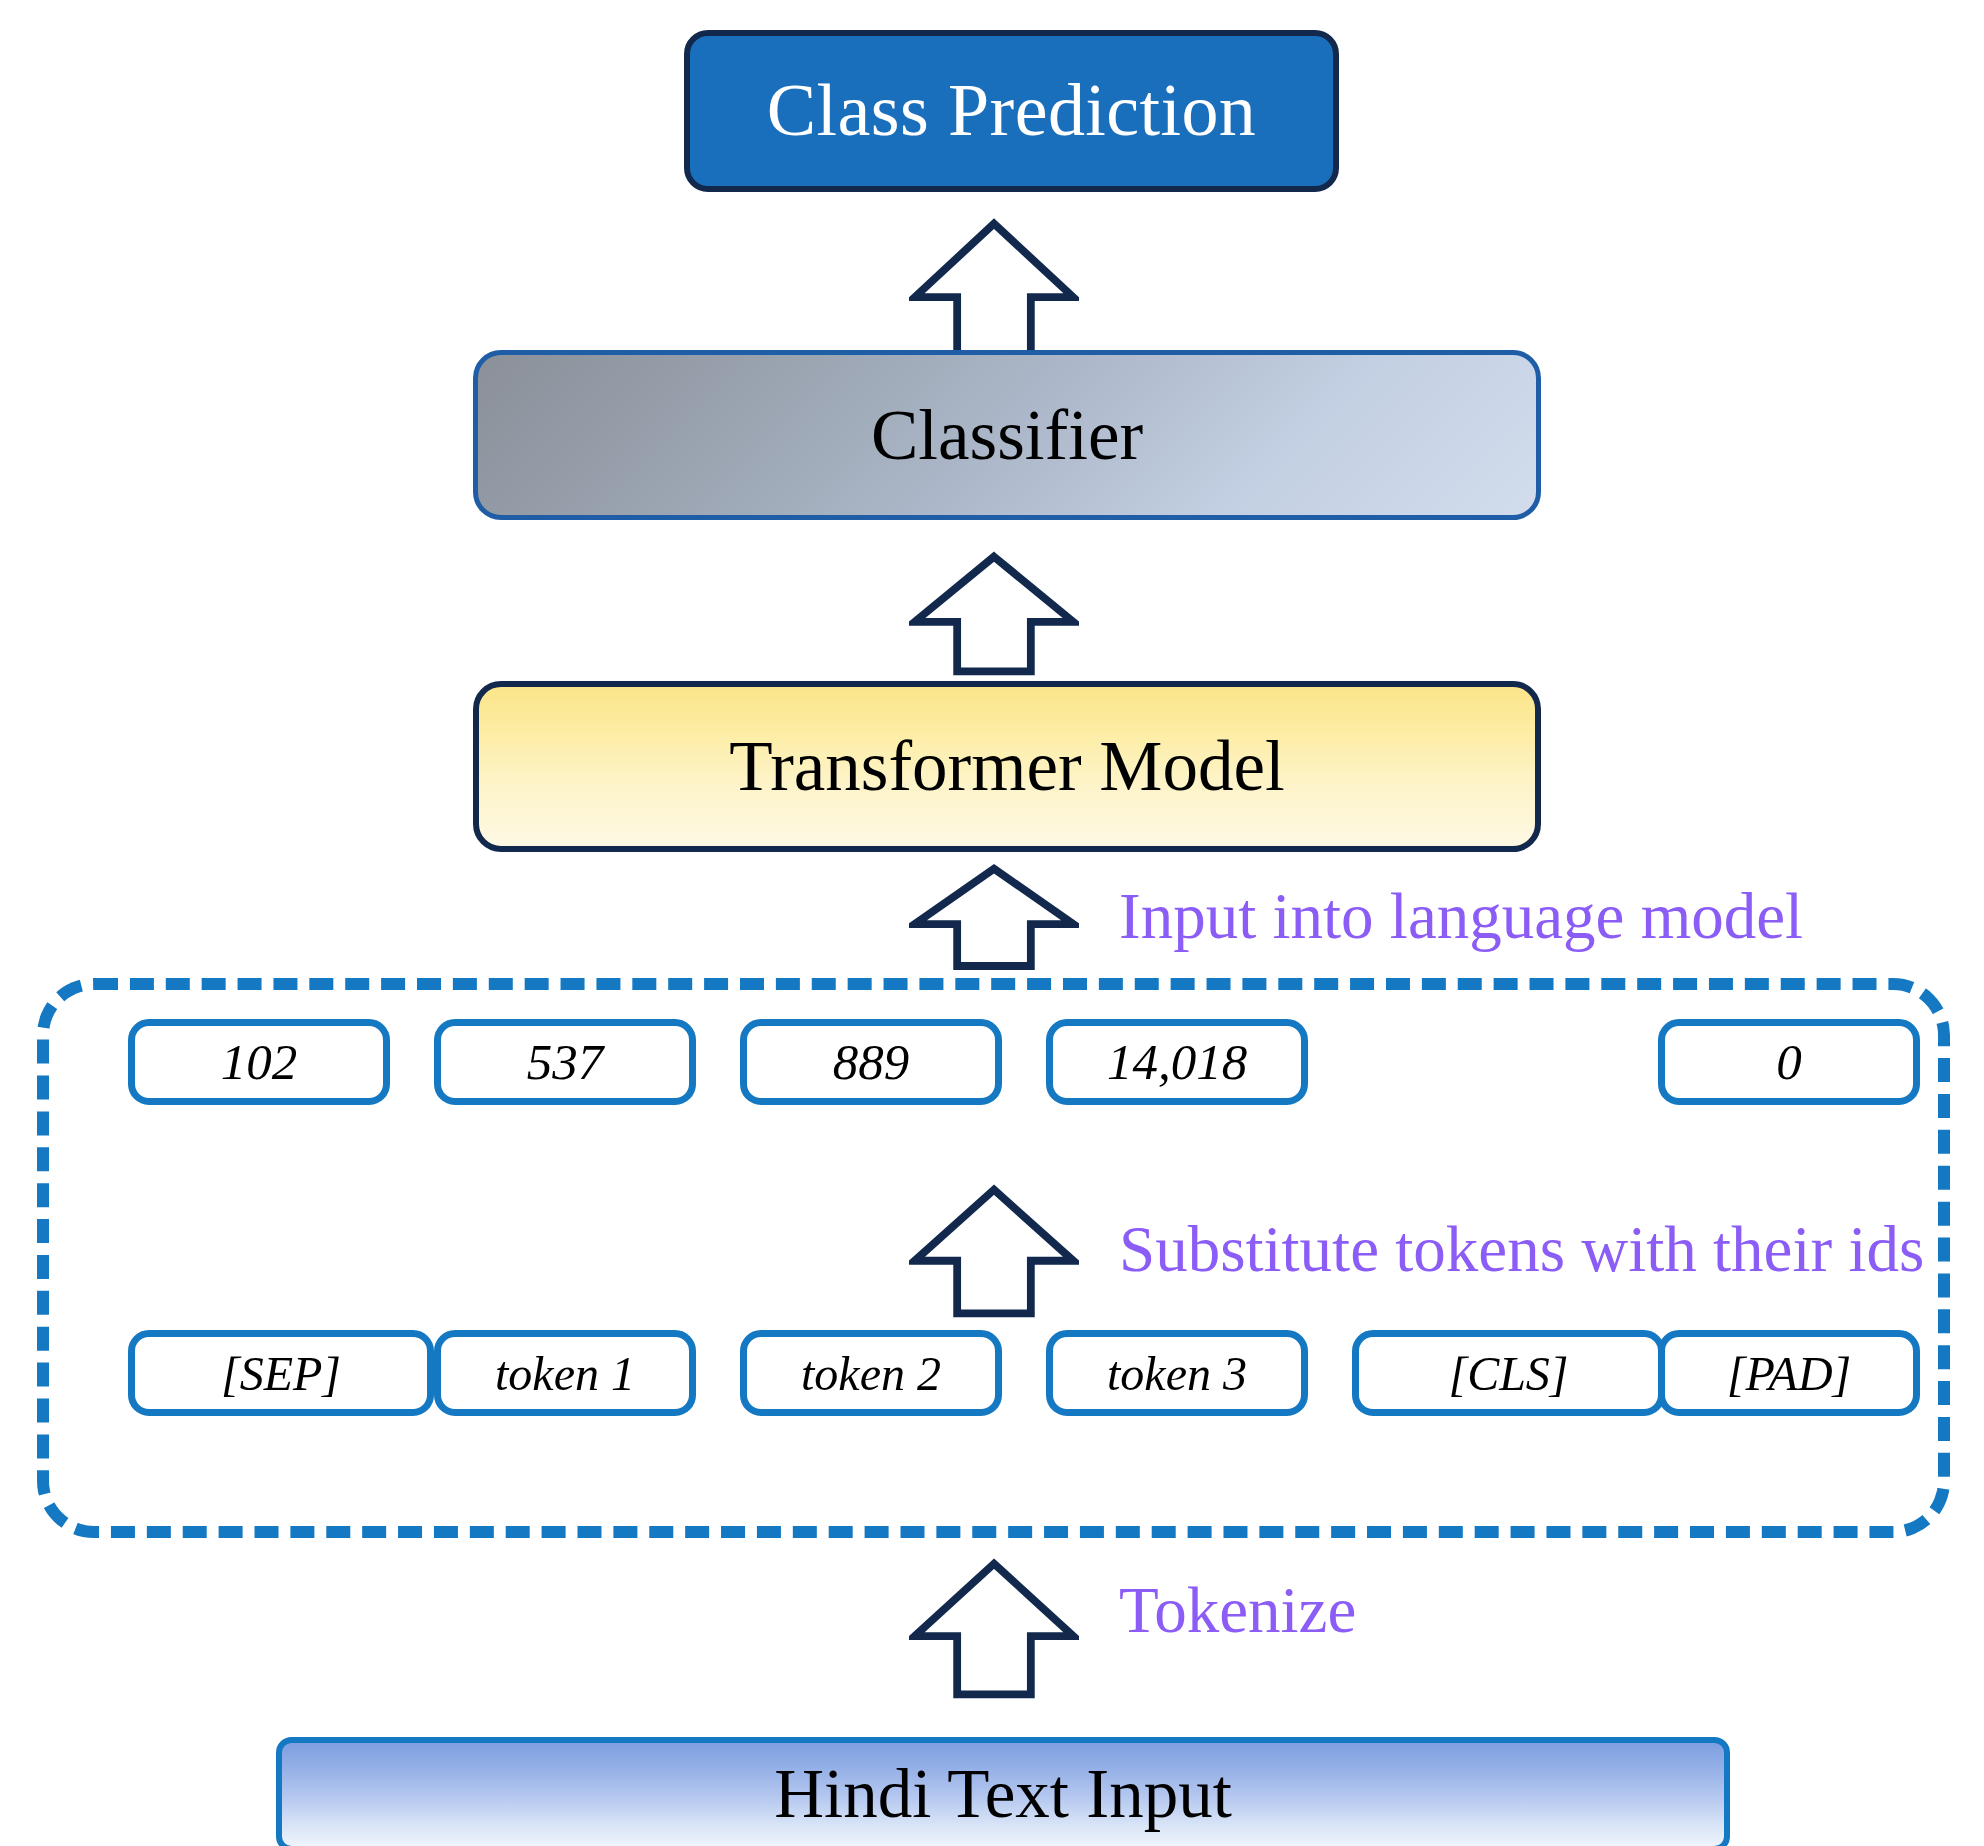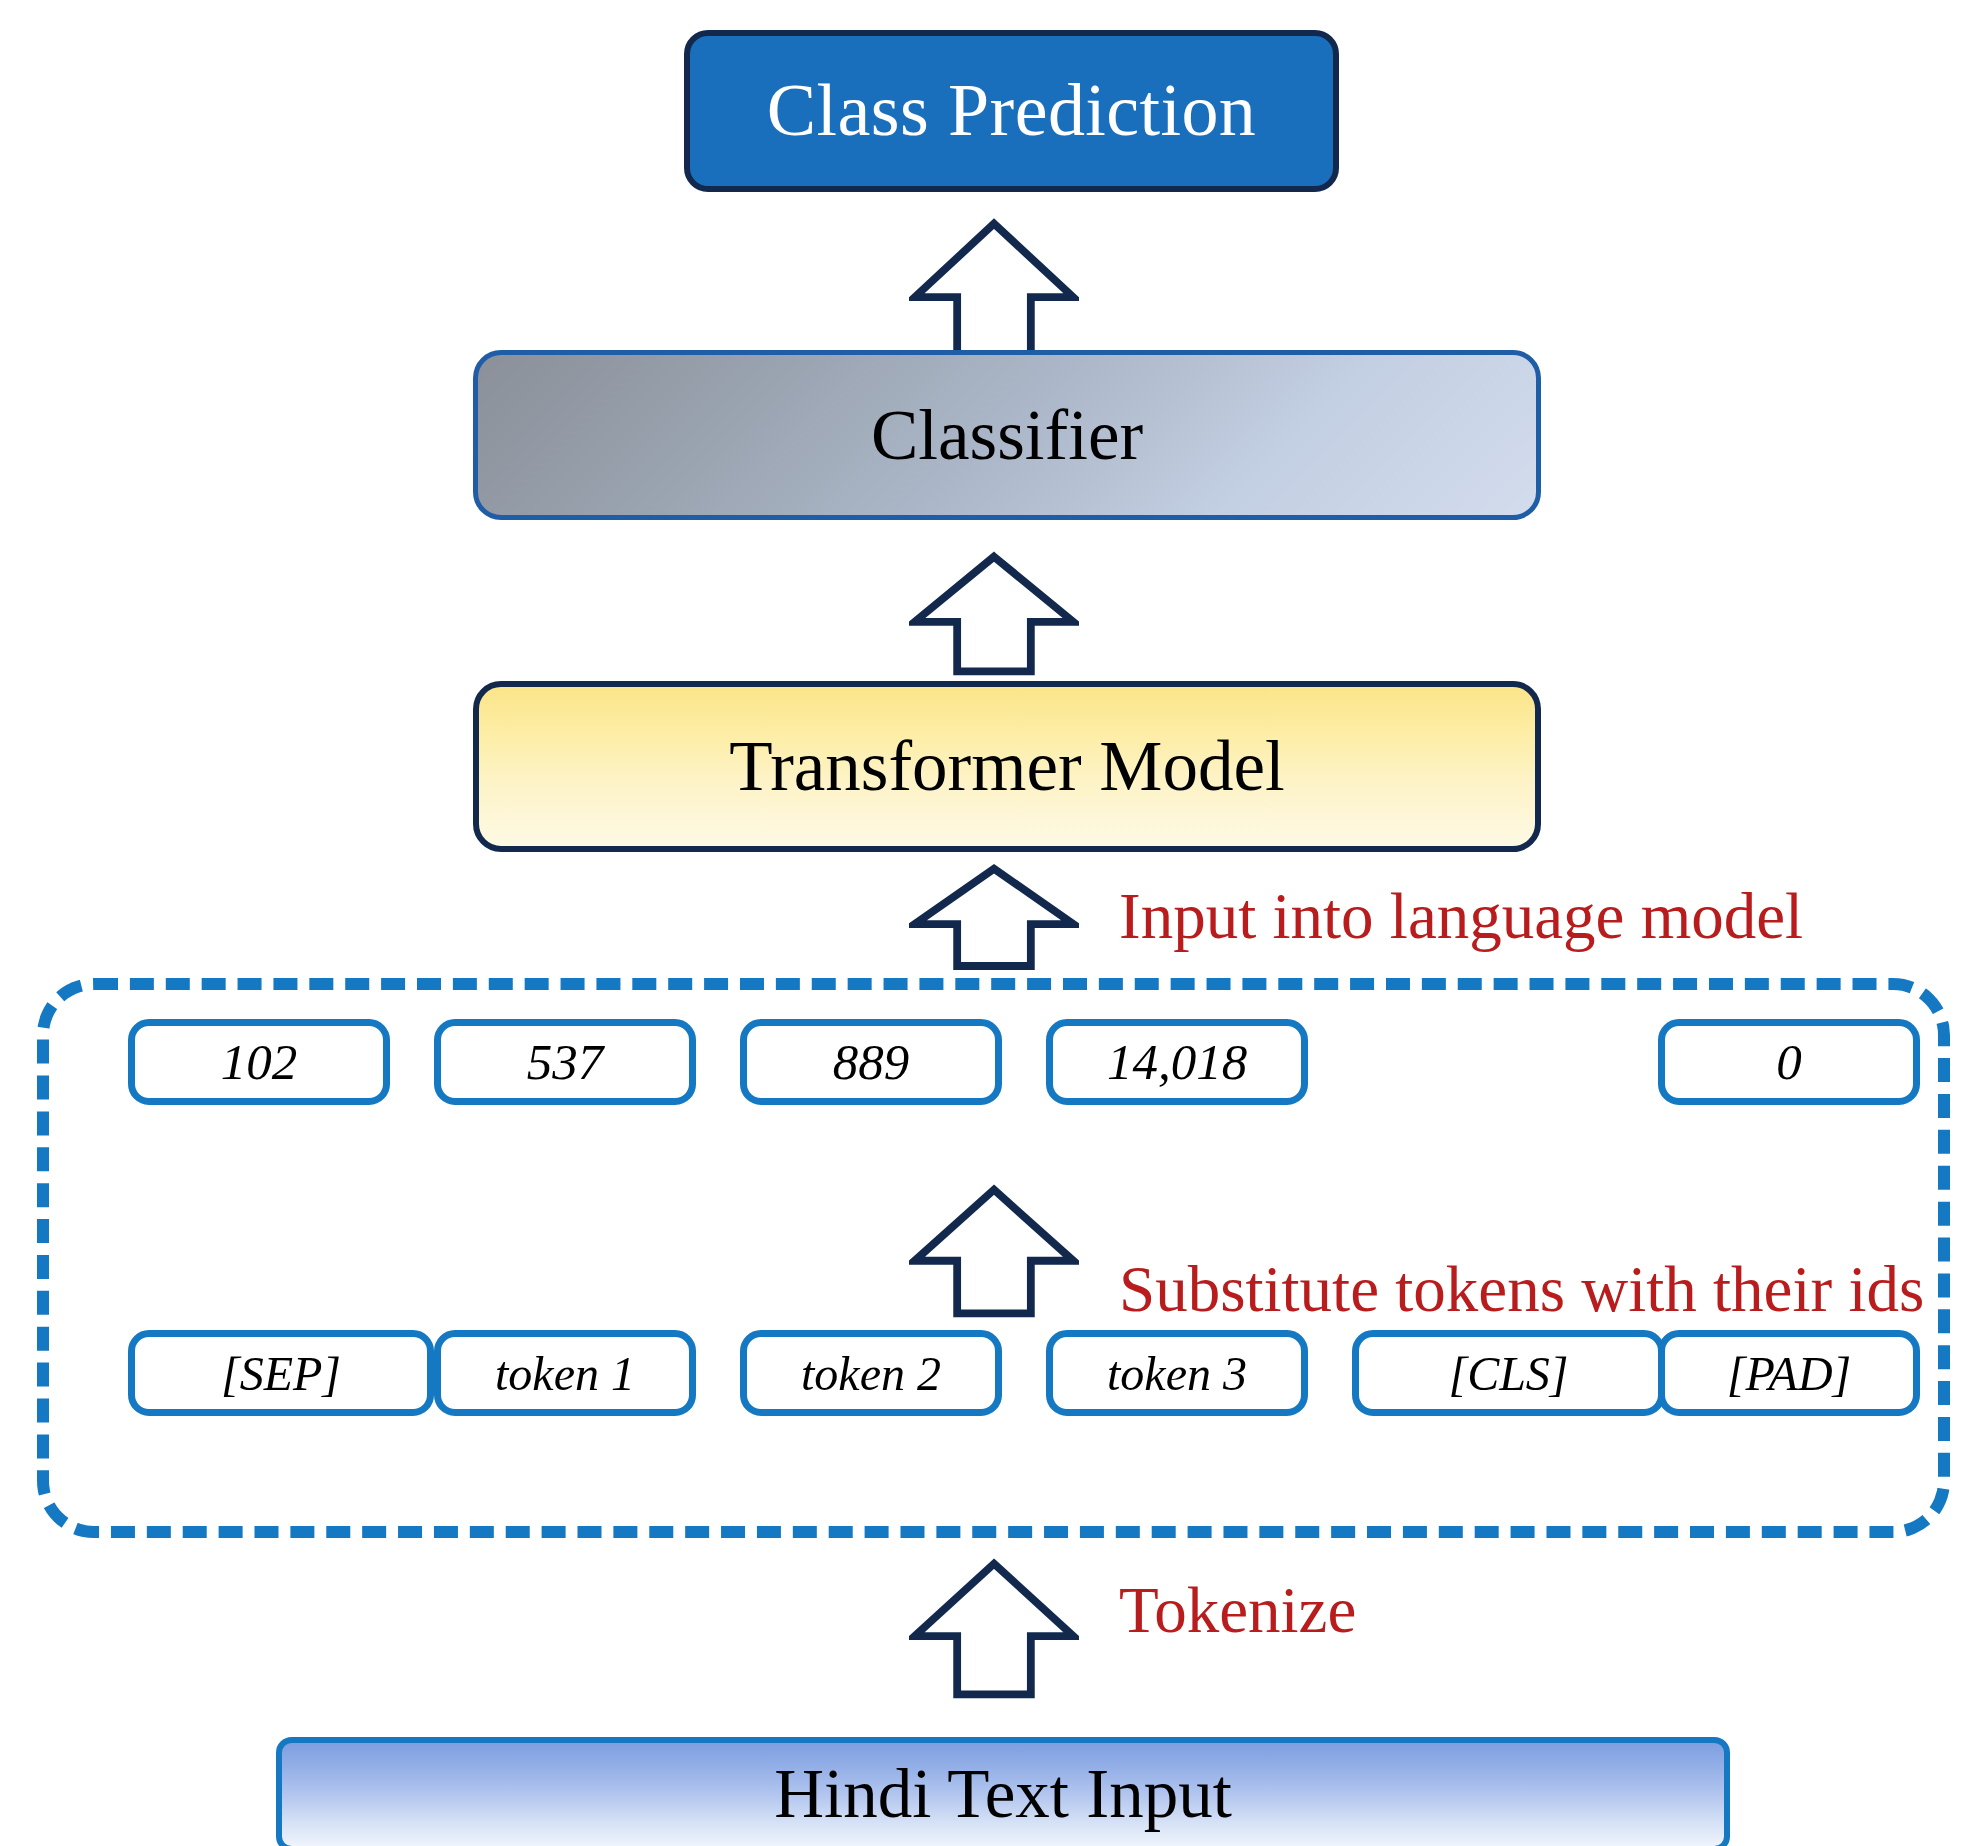--- a/index.html
+++ b/index.html
@@ -135,27 +135,27 @@
 
   #arrow-to-prediction { left: 909px; top: 218px;  width: 170px; height: 145px; }
   #arrow-to-classifier { left: 909px; top: 551px;  width: 170px; height: 126px; }
   #arrow-to-transformer{ left: 909px; top: 863px; width: 170px; height: 108px; }
   #arrow-substitute    { left: 909px; top: 1184px; width: 170px; height: 135px; }
   #arrow-tokenize      { left: 909px; top: 1558px; width: 170px; height: 142px; }
 
   
   .annotation {
     position: absolute;
-    color: #b91c1c;
+    color: #8b5cf6;
     white-space: nowrap;
     font-size: 65px;
     line-height: 1;
   }
   #label-input-into-lm  { left: 1119px; top: 884px; }
-  #label-substitute     { left: 1119px; top: 1217px; margin-top: 40px; }
+  #label-substitute     { left: 1119px; top: 1217px; }
   #label-tokenize       { left: 1119px; top: 1578px; }
 </style>
 </head>
 <body>
 
 <div class="stage">
 
   <div class="node" id="class-prediction">
     <span>Class Prediction</span>
   </div>

